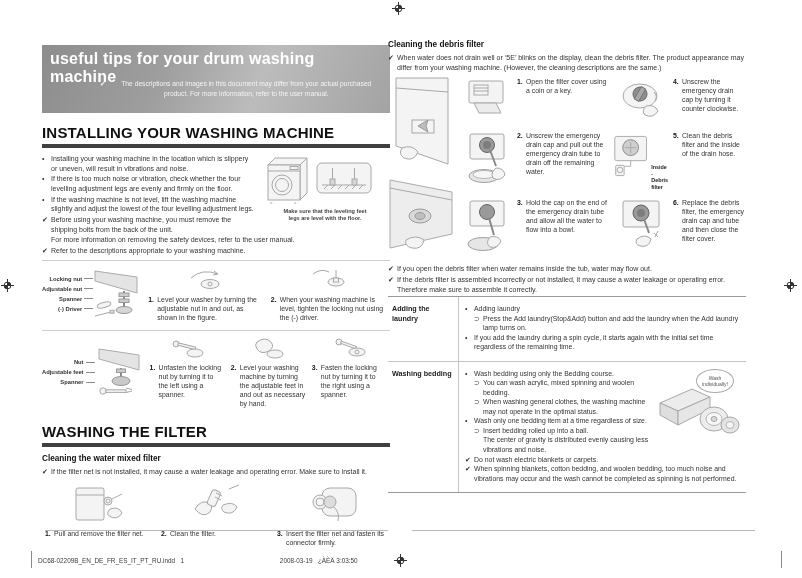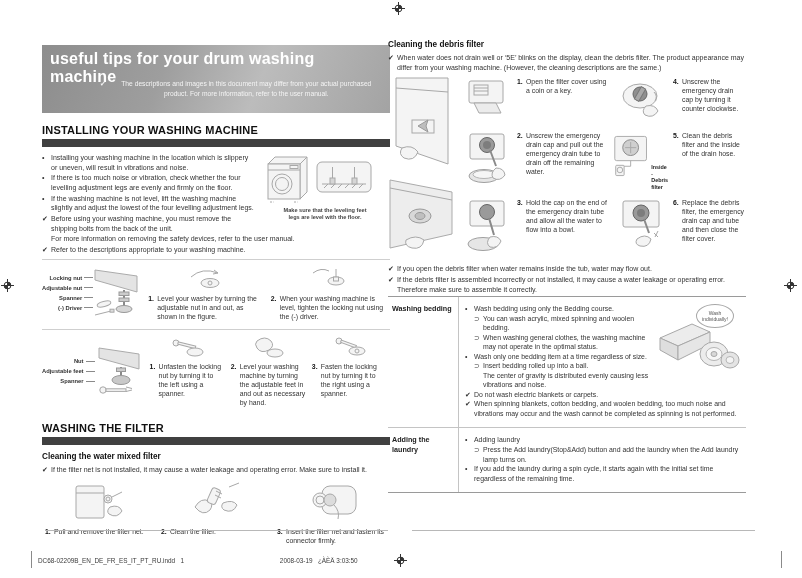--- a/index.html
+++ b/index.html
@@ -11,22 +11,22 @@
 
   
   .banner{position:relative;height:68px;margin-top:5px;padding:5px 8px;box-sizing:border-box;
           background:linear-gradient(112deg,#8d8d8d 0%,#9e9e9e 35%,#bcbcbc 62%,#a3a3a3 100%);}
   .banner-title{color:#ffffff;font-size:16px;font-weight:bold;letter-spacing:.2px;}
   .banner-note{position:absolute;right:6px;top:34px;width:284px;color:#f4f4f4;
                font-size:6.7px;line-height:1.45;text-align:center;display:flex;}
   .banner-note .mk{flex:none;margin-right:3px;}
 
   
-  .sec-head{font-size:11px;font-weight:bold;color:#111;letter-spacing:.2px;
-            border-bottom:8px solid #404040;padding-bottom:3px;margin:11px 0 6px;}
+  .sec-head{font-size:15px;font-weight:bold;color:#111;letter-spacing:.2px;
+            border-bottom:4px solid #404040;padding-bottom:3px;margin:11px 0 6px;}
   .sub-head{font-size:8.2px;font-weight:bold;color:#111;margin:7px 0 4px;}
 
   
   .note,.li{display:flex;font-size:7px;line-height:1.38;color:#333;margin-bottom:1px;}
   .note .mk,.li .mk{flex:none;width:9px;}
   .note .tx,.li .tx{flex:1;}
 
   
   .install-wrap{overflow:hidden;}
   .install-ill{float:right;width:130px;margin:0 0 2px 4px;text-align:center;}
@@ -456,20 +456,37 @@
       <span class="tx">If you open the debris filter when water remains inside the tub, water may flow out.</span>
     </div>
     <div class="note">
       <span class="mk">✔</span>
       <span class="tx">If the debris filter is assembled incorrectly or not installed, it may cause a water leakage or operating error. Therefore make sure to assemble it correctly.</span>
     </div>
 
 
     <div class="tbl">
       <div class="trow">
+        <div class="tlbl">Adding the laundry</div>
+        <div class="tcontent">
+          <div class="tl">
+              <span class="mk">•</span>
+              <span class="tx">Adding laundry</span>
+            </div>
+          <div class="tl ind1">
+              <span class="mk">⊃</span>
+              <span class="tx">Press the Add laundry(Stop&amp;Add) button and add the laundry when the Add laundry lamp turns on.</span>
+            </div>
+          <div class="tl">
+              <span class="mk">•</span>
+              <span class="tx">If you add the laundry during a spin cycle, it starts again with the initial set time regardless of the remaining time.</span>
+            </div>
+        </div>
+      </div>
+      <div class="trow">
         <div class="tlbl">Washing bedding</div>
         <div class="tcontent">
           <div class="bed-ill">
             <svg width="84" height="68" viewBox="0 0 84 68">
               <polygon points="4,34 36,20 54,28 22,42" fill="#ececec" stroke="#a8a8a8"></polygon>
               <polygon points="4,34 22,42 22,56 4,46" fill="#dedede" stroke="#a8a8a8"></polygon>
               <polygon points="22,42 54,28 54,40 22,56" fill="#e6e6e6" stroke="#a8a8a8"></polygon>
               <ellipse cx="58" cy="50" rx="14" ry="12" fill="#ececec" stroke="#a8a8a8"></ellipse>
               <ellipse cx="58" cy="50" rx="8" ry="6.5" fill="#f7f7f7" stroke="#b5b5b5"></ellipse>
               <ellipse cx="58" cy="50" rx="3" ry="2.5" fill="#d8d8d8" stroke="#a8a8a8"></ellipse>
@@ -502,37 +519,20 @@
           <div class="tl ind2">
               <span class="tx">The center of gravity is distributed evenly causing less vibrations and noise.</span>
             </div>
           <div class="tl">
               <span class="mk">✔</span>
               <span class="tx">Do not wash electric blankets or carpets.</span>
             </div>
           <div class="tl">
               <span class="mk">✔</span>
               <span class="tx">When spinning blankets, cotton bedding, and woolen bedding, too much noise and vibrations may occur and the wash cannot be completed as spinning is not performed.</span>
-            </div>
-        </div>
-      </div>
-      <div class="trow">
-        <div class="tlbl">Adding the laundry</div>
-        <div class="tcontent">
-          <div class="tl">
-              <span class="mk">•</span>
-              <span class="tx">Adding laundry</span>
-            </div>
-          <div class="tl ind1">
-              <span class="mk">⊃</span>
-              <span class="tx">Press the Add laundry(Stop&amp;Add) button and add the laundry when the Add laundry lamp turns on.</span>
-            </div>
-          <div class="tl">
-              <span class="mk">•</span>
-              <span class="tx">If you add the laundry during a spin cycle, it starts again with the initial set time regardless of the remaining time.</span>
             </div>
         </div>
       </div>
     </div>
   </div>
 
   <svg class="regmark" style="left:392px;top:2px;" width="13" height="13" viewBox="0 0 13 13">
     <circle cx="6.5" cy="6.5" r="3.4" fill="none" stroke="#333"></circle>
     <line x1="6.5" y1="0" x2="6.5" y2="13" stroke="#333"></line>
       <line x1="0" y1="6.5" x2="13" y2="6.5" stroke="#333"></line>

